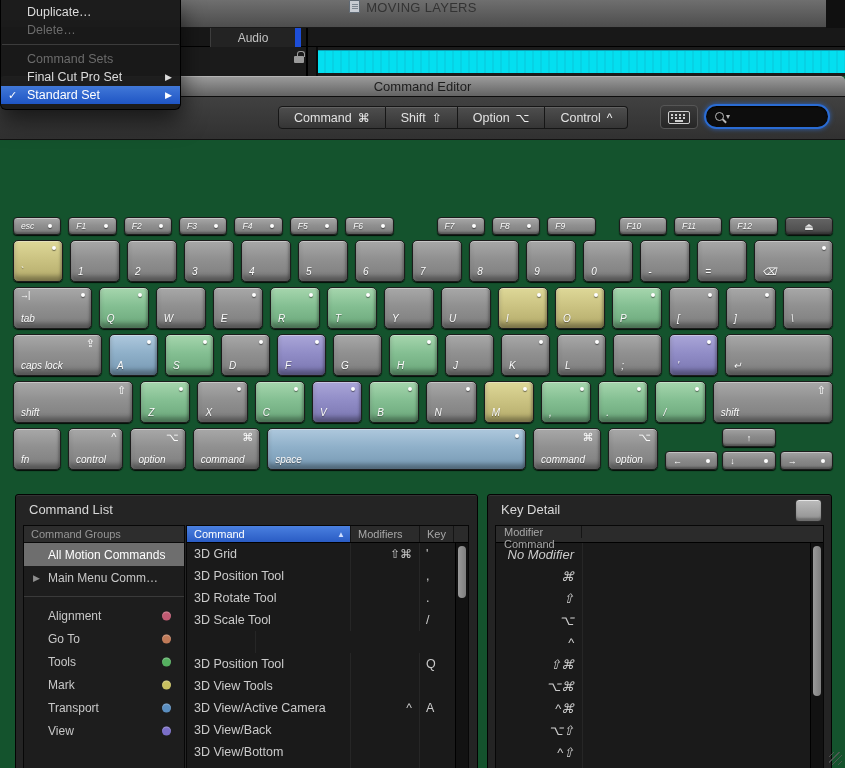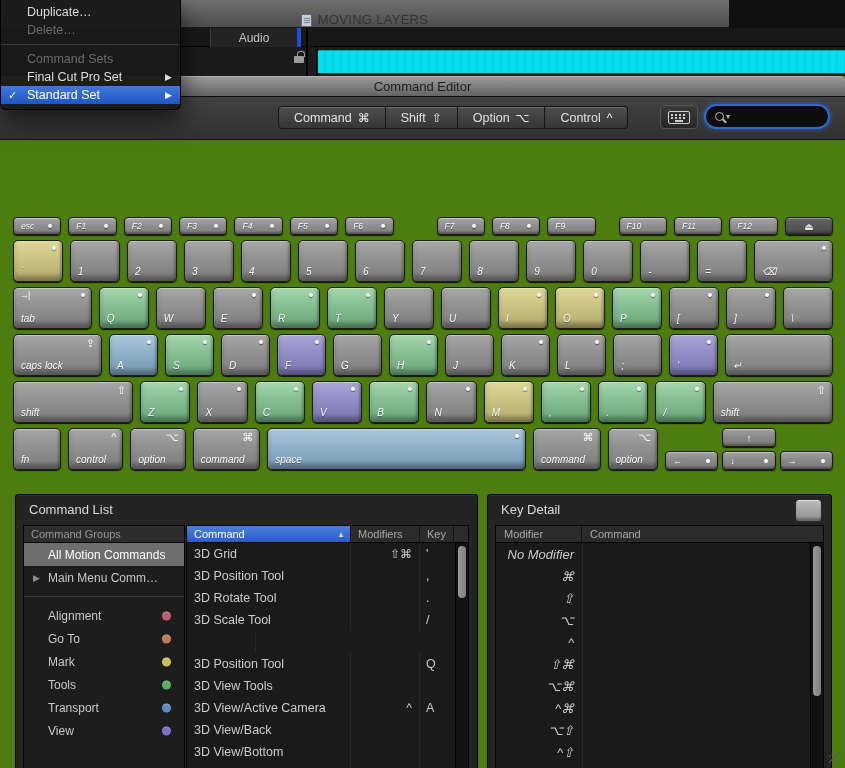--- a/index.html
+++ b/index.html
@@ -6,32 +6,32 @@
   html,body { width:845px; height:768px; }
   body {
     position:relative; overflow:hidden;
     background:#101010;
     font-family:"Liberation Sans", sans-serif;
     -webkit-font-smoothing:antialiased;
   }
 
   
   .bg-titlebar{
-    position:absolute; left:0; top:0; width:729px; height:28px;
+    position:absolute; left:0; top:0; width:826px; height:28px;
     background:linear-gradient(#6f6f6f,#4d4d4d);
     border-bottom:1px solid #1a1a1a;
-    display:flex; align-items:flex-end; justify-content:center; gap:6px;
+    display:flex; align-items:flex-start; justify-content:center; gap:6px;
     color:#333; font-size:13px; letter-spacing:.3px;
   }
   .doc-icon{ width:11px; height:13px; background:#c7ccd3; border:1px solid #606a74; border-radius:1px; position:relative; }
   .doc-icon::after{ content:""; position:absolute; left:2px; top:3px; width:6px; height:1px; background:#7b8691; box-shadow:0 2px 0 #7b8691, 0 4px 0 #7b8691; }
   .bg-tabs{ position:absolute; left:0; top:28px; width:845px; height:19px; background:#181818; border-bottom:1px solid #000; }
   .audio-tab{
     position:absolute; left:210px; top:28px; width:91px; height:19px;
-    background:#232323; border-left:1px solid #3d3d3d; border-right:4px solid #1d4ed8;
+    background:#232323; border-left:1px solid #3d3d3d; border-right:6px solid #1d4ed8;
     color:#c2c2c2; font-size:12px; display:flex; align-items:center; justify-content:center;
   }
   .bg-strip{ position:absolute; left:0; top:47px; width:845px; height:29px; background:#1b1b1b; }
   .bg-vdiv{ position:absolute; left:306px; top:28px; width:2px; height:48px; background:#000; }
   .bg-vdiv2{ position:absolute; left:316px; top:47px; width:2px; height:29px; background:#0a0a0a; }
   .lock-icon{ position:absolute; left:294px; top:56px; width:10px; height:7px; background:#9a9a9a; border-radius:1px; }
   .lock-icon::before{ content:""; position:absolute; left:3px; top:-5px; width:6px; height:5px; border:1.5px solid #9a9a9a; border-bottom:none; border-radius:3px 3px 0 0; }
   .cyan-bar{
     position:absolute; left:318px; top:50px; width:527px; height:23px;
     border-top:1px solid #0b9fb2;
@@ -47,21 +47,21 @@
     box-shadow:0 10px 24px rgba(0,0,0,.65);
   }
   .menu-item{ position:relative; height:18px; line-height:18px; font-size:12.5px; color:#dcdcdc; padding-left:26px; }
   .menu-item.disabled{ color:#6b6b6b; }
   .menu-item.selected{ background:linear-gradient(#4178d8,#1f55c4); color:#fff; }
   .menu-item .check{ position:absolute; left:7px; top:0; font-size:11px; }
   .menu-item .subarrow{ position:absolute; right:8px; top:0; font-size:9px; }
   .menu-sep{ height:1px; background:#3c3c3c; margin:5px 1px; }
 
   
-  .editor{ position:absolute; left:0; top:76px; width:845px; height:692px; background:#4d7c0f; }
+  .editor{ position:absolute; left:0; top:76px; width:845px; height:692px; background:#14532d; }
   .editor-titlebar{
     height:21px; border-radius:5px 5px 0 0;
     background:linear-gradient(#9a9a9a,#636363);
     border-top:1px solid #b5b5b5; border-bottom:1px solid #0d0d0d;
     display:flex; align-items:center; justify-content:center;
     color:#1d1d1d; font-size:13px;
   }
   .toolbar{ position:relative; height:43px; background:linear-gradient(#414141,#313131); border-bottom:1px solid #121212; }
   .segmented{ position:absolute; left:278px; top:9px; display:flex; }
   .seg-btn{
@@ -159,21 +159,21 @@
   .trow .tc{ height:100%; display:flex; align-items:center; border-right:1px solid #262626; }
   .tc.c1{ width:164px; padding-left:7px; }
   .tc.c2{ width:69px; justify-content:flex-end; padding-right:7px; font-size:12px; }
   .tc.c3{ width:34px; padding-left:6px; border-right:none; }
   .vscroll{ position:absolute; top:17px; right:0; bottom:0; width:13px; background:#121212; border-left:1px solid #000; }
   .panel-kd .vscroll{ top:17px; }
   .vthumb{ position:absolute; left:2px; width:8px; border-radius:5px; background:linear-gradient(90deg,#9a9a9a,#7e7e7e); }
   .sb-arrows{ position:absolute; left:0; right:0; bottom:1px; display:flex; flex-direction:column; align-items:center; gap:1px; color:#6f6f6f; font-size:7px; line-height:7px; }
 
   .kdtable{ position:absolute; left:7px; top:30px; right:7px; bottom:7px; background:#1a1a1a; border:1px solid #070707; overflow:hidden; }
-  .kd-head{ display:flex; height:17px; background:#2b2b2b; border-bottom:1px solid #000; font-size:11px; color:#a8a8a8; }
+  .kd-head{ display:flex; height:17px; background:#2b2b2b; border-bottom:1px solid #000; font-size:11px; color:#a8a8a8;flex-direction:column; }
   .kd-head .hc1{ width:86px; display:flex; align-items:center; padding-left:8px; border-right:1px solid #151515; }
   .kd-head .hc2{ flex:1; display:flex; align-items:center; padding-left:8px; }
   .kd-body{ position:relative; height:calc(100% - 17px); }
   .kd-colsep{ position:absolute; left:86px; top:0; bottom:0; width:1px; background:#262626; }
   .kdrow{ display:flex; height:22px; align-items:center; }
   .kdrow .kc1{ width:86px; text-align:right; padding-right:8px; color:#cbcbcb; font-size:13px;font-style:italic; }
   .kdrow:first-child .kc1{ font-size:13px; }
   .kdrow .kc2{ flex:1; padding-left:8px; color:#cbcbcb; font-size:12.5px; }
   .resize-grip{ position:absolute; right:3px; bottom:3px; width:13px; height:13px;
     background:repeating-linear-gradient(135deg, transparent 0 3px, #5a5a5a 3px 4px); opacity:.8; }
@@ -548,26 +548,26 @@
           <div class="groups-sep"></div>
           <div class="group-row">
             <span>Alignment</span>
             <span class="gdot" style="background: rgb(192, 90, 114);"></span>
           </div>
           <div class="group-row">
             <span>Go To</span>
             <span class="gdot" style="background: rgb(192, 122, 88);"></span>
           </div>
           <div class="group-row">
+            <span>Tools</span>
+            <span class="gdot" style="background: rgb(85, 176, 96);"></span>
+          </div>
+          <div class="group-row">
             <span>Mark</span>
             <span class="gdot" style="background: rgb(200, 192, 96);"></span>
-          </div>
-          <div class="group-row">
-            <span>Tools</span>
-            <span class="gdot" style="background: rgb(85, 176, 96);"></span>
           </div>
           <div class="group-row">
             <span>Transport</span>
             <span class="gdot" style="background: rgb(90, 142, 192);"></span>
           </div>
           <div class="group-row">
             <span>View</span>
             <span class="gdot" style="background: rgb(122, 110, 200);"></span>
           </div>
         </div>

